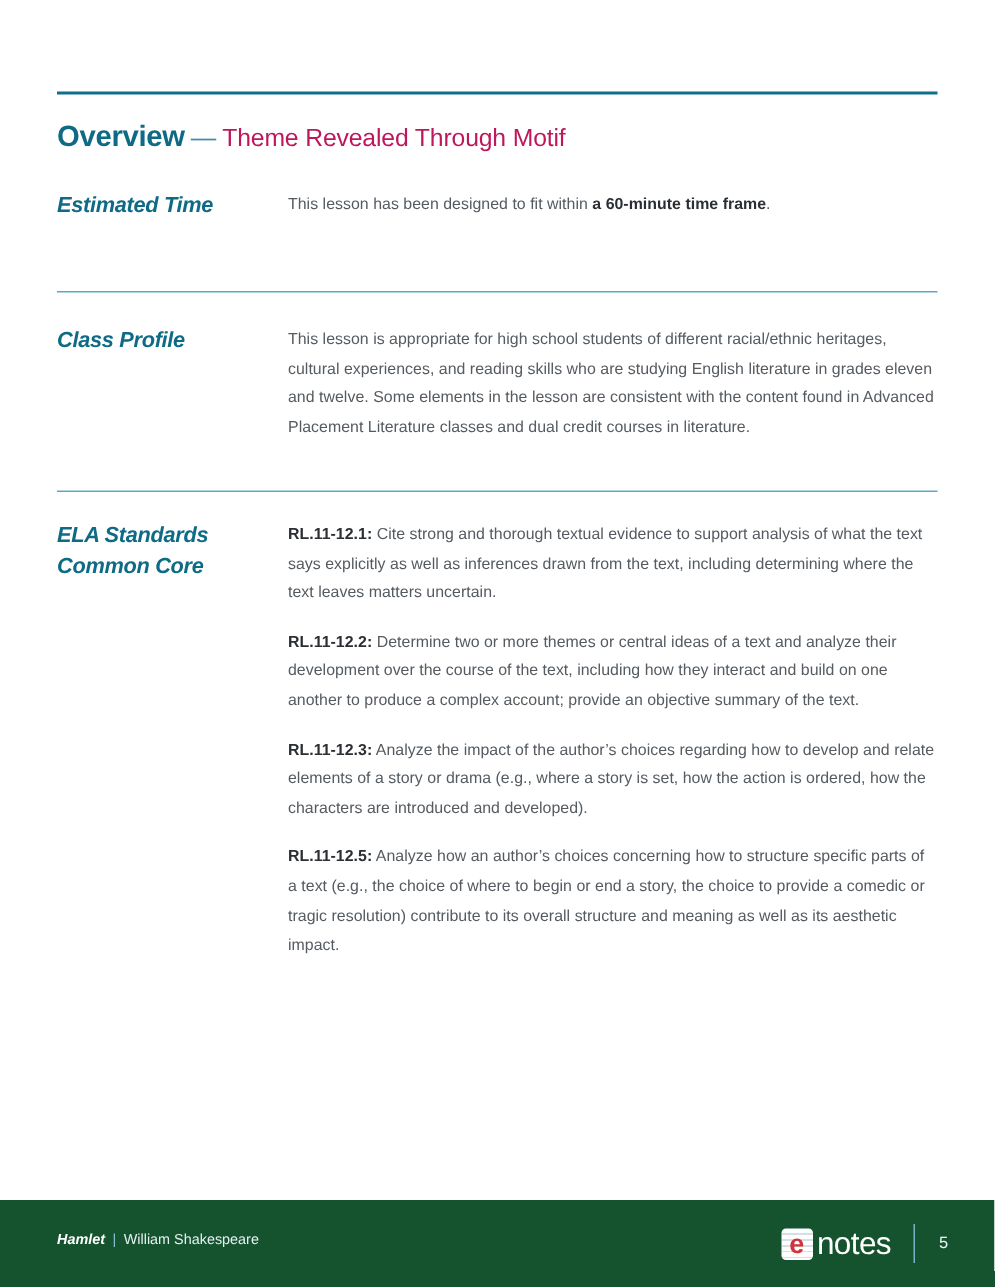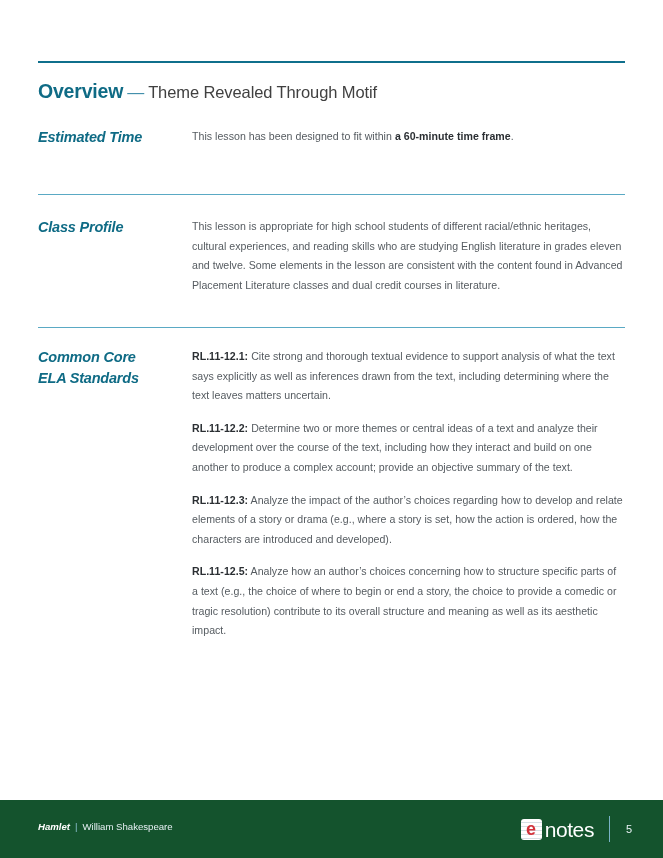--- a/index.html
+++ b/index.html
@@ -57,21 +57,21 @@
     margin-top: 11px;
   }
   .overview-dash {
     font-size: 17px;
     color: #3f8daa;
     padding: 0 4px;
   }
   .overview-subtitle {
     font-size: 16.5px;
     font-weight: normal;
-    color: #404040;
+    color: #be185d;
     letter-spacing: -0.1px;
   }
 
   
   .section {
     position: absolute;
     left: 38px;
     width: 587px;
   }
   .sec-estimated-time { top: 127px; }
@@ -234,22 +234,22 @@
     </div>
     <div class="sec-body">
       <p>This lesson is appropriate for high school students of different racial/ethnic heritages, cultural experiences, and reading skills who are studying English literature in grades eleven and twelve. Some elements in the lesson are consistent with the content found in Advanced Placement Literature classes and dual credit courses in literature.</p>
     </div>
   </div>
 
   <div class="section-rule rule-common-core"></div>
 
   <div class="section sec-common-core">
     <div class="sec-label">
+      <span class="lbl-line">ELA Standards</span>
       <span class="lbl-line">Common Core</span>
-      <span class="lbl-line">ELA Standards</span>
     </div>
     <div class="sec-body">
       <p><span class="std-code">RL.11-12.1:</span><span> Cite strong and thorough textual evidence to support analysis of what the text says explicitly as well as inferences drawn from the text, including determining where the text leaves matters uncertain.</span></p>
       <p><span class="std-code">RL.11-12.2:</span><span> Determine two or more themes or central ideas of a text and analyze their development over the course of the text, including how they interact and build on one another to produce a complex account; provide an objective summary of the text.</span></p>
       <p><span class="std-code">RL.11-12.3:</span><span> Analyze the impact of the author’s choices regarding how to develop and relate elements of a story or drama (e.g., where a story is set, how the action is ordered, how the characters are introduced and developed).</span></p>
       <p><span class="std-code">RL.11-12.5:</span><span> Analyze how an author’s choices concerning how to structure specific parts of a text (e.g., the choice of where to begin or end a story, the choice to provide a comedic or tragic resolution) contribute to its overall structure and meaning as well as its aesthetic impact.</span></p>
     </div>
   </div>
 
   <div class="footer-bar">

